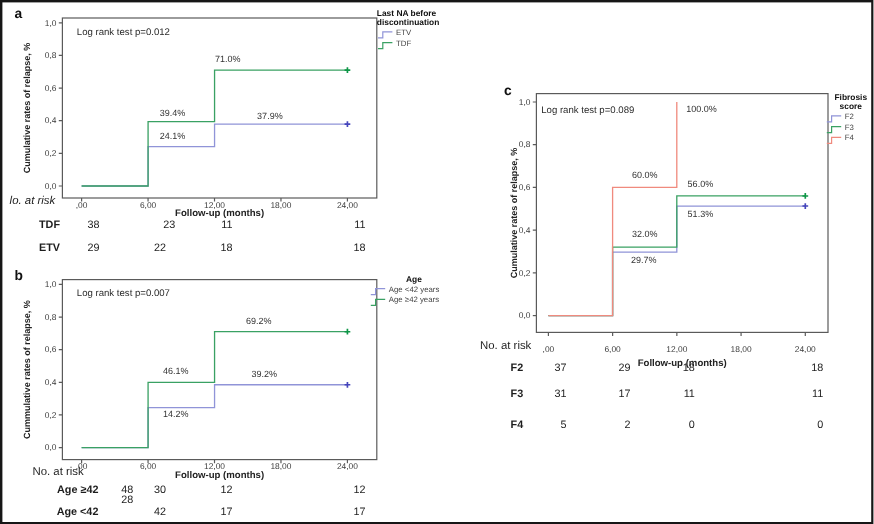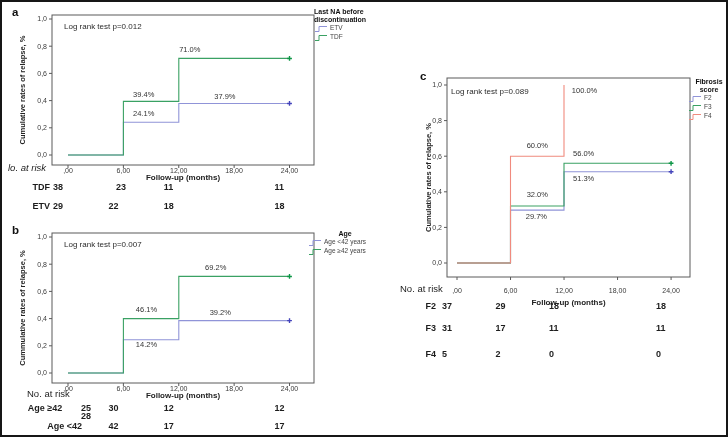--- a/index.html
+++ b/index.html
@@ -22,21 +22,21 @@
   #panel-b .legend{left:300px;top:6px;width:74px;}
   #panel-c .legend{left:288px;top:14px;width:42px;}
   .ltitle{font-size:7px;font-weight:bold;color:#111;line-height:1.15;}
   .legend-center .ltitle{text-align:center;}
   .litem{display:flex;align-items:center;gap:2px;font-size:6.5px;color:#444;
          line-height:1.35;white-space:nowrap;}
   .litem svg{flex:none;display:block;}
   .risk span{position:absolute;color:#1d1d1d;}
   .risk .rhead{font-size:9.5px;font-weight:normal;white-space:nowrap;}
   .risk .rlabel{font-size:9px;font-weight:bold;text-align:right;white-space:nowrap;}
-  .risk .rval{font-size:9px;font-weight:bold;width:30px;text-align:left;}
+  .risk .rval{font-size:9px;font-weight:normal;width:30px;text-align:right;}
 </style>
 </head>
 <body>
 
 <div id="stage">
 
   <div class="panel" id="panel-a">
     <span class="plabel">a</span>
     <svg class="chart" id="chart-0" width="312" height="176">
         <rect x="40" y="7" width="262" height="150" fill="#ffffff" stroke="#5a5a5a" stroke-width="1"></rect>
@@ -153,22 +153,22 @@
         </div>
         <div class="litem">
           <svg width="14" height="9">
             <polyline points="1,7.5 5,7.5 5,2.5 13,2.5" fill="none" stroke="#3aa163" stroke-width="1"></polyline>
           </svg>
           <span>Age ≥42 years</span>
         </div>
       </div>
     <div class="risk" id="risk-1">
         <span class="rhead" style="left: 19px; top: 164px;">No. at risk</span>
-        <span class="rlabel" style="left: 0px; width: 74px; top: 179px; text-align: center;">Age ≥42</span>
-        <span class="rval" style="left: 73px; top: 179px;">25</span>
+        <span class="rlabel" style="left: 0px; width: 74px; top: 179px;">Age ≥42</span>
+        <span class="rval" style="left: 73px; top: 179px;">48</span>
         <span class="rval" style="left: 100.38px; top: 179px;">30</span>
         <span class="rval" style="left: 155.76px; top: 179px;">12</span>
         <span class="rval" style="left: 266.52px; top: 179px;">12</span>
         <span class="rlabel" style="left: 0px; width: 74px; top: 197px;">Age &lt;42</span>
         <span class="rval" style="left: 73px; top: 187px;">28</span>
         <span class="rval" style="left: 100.38px; top: 197px;">42</span>
         <span class="rval" style="left: 155.76px; top: 197px;">17</span>
         <span class="rval" style="left: 266.52px; top: 197px;">17</span>
       </div>
   </div>

